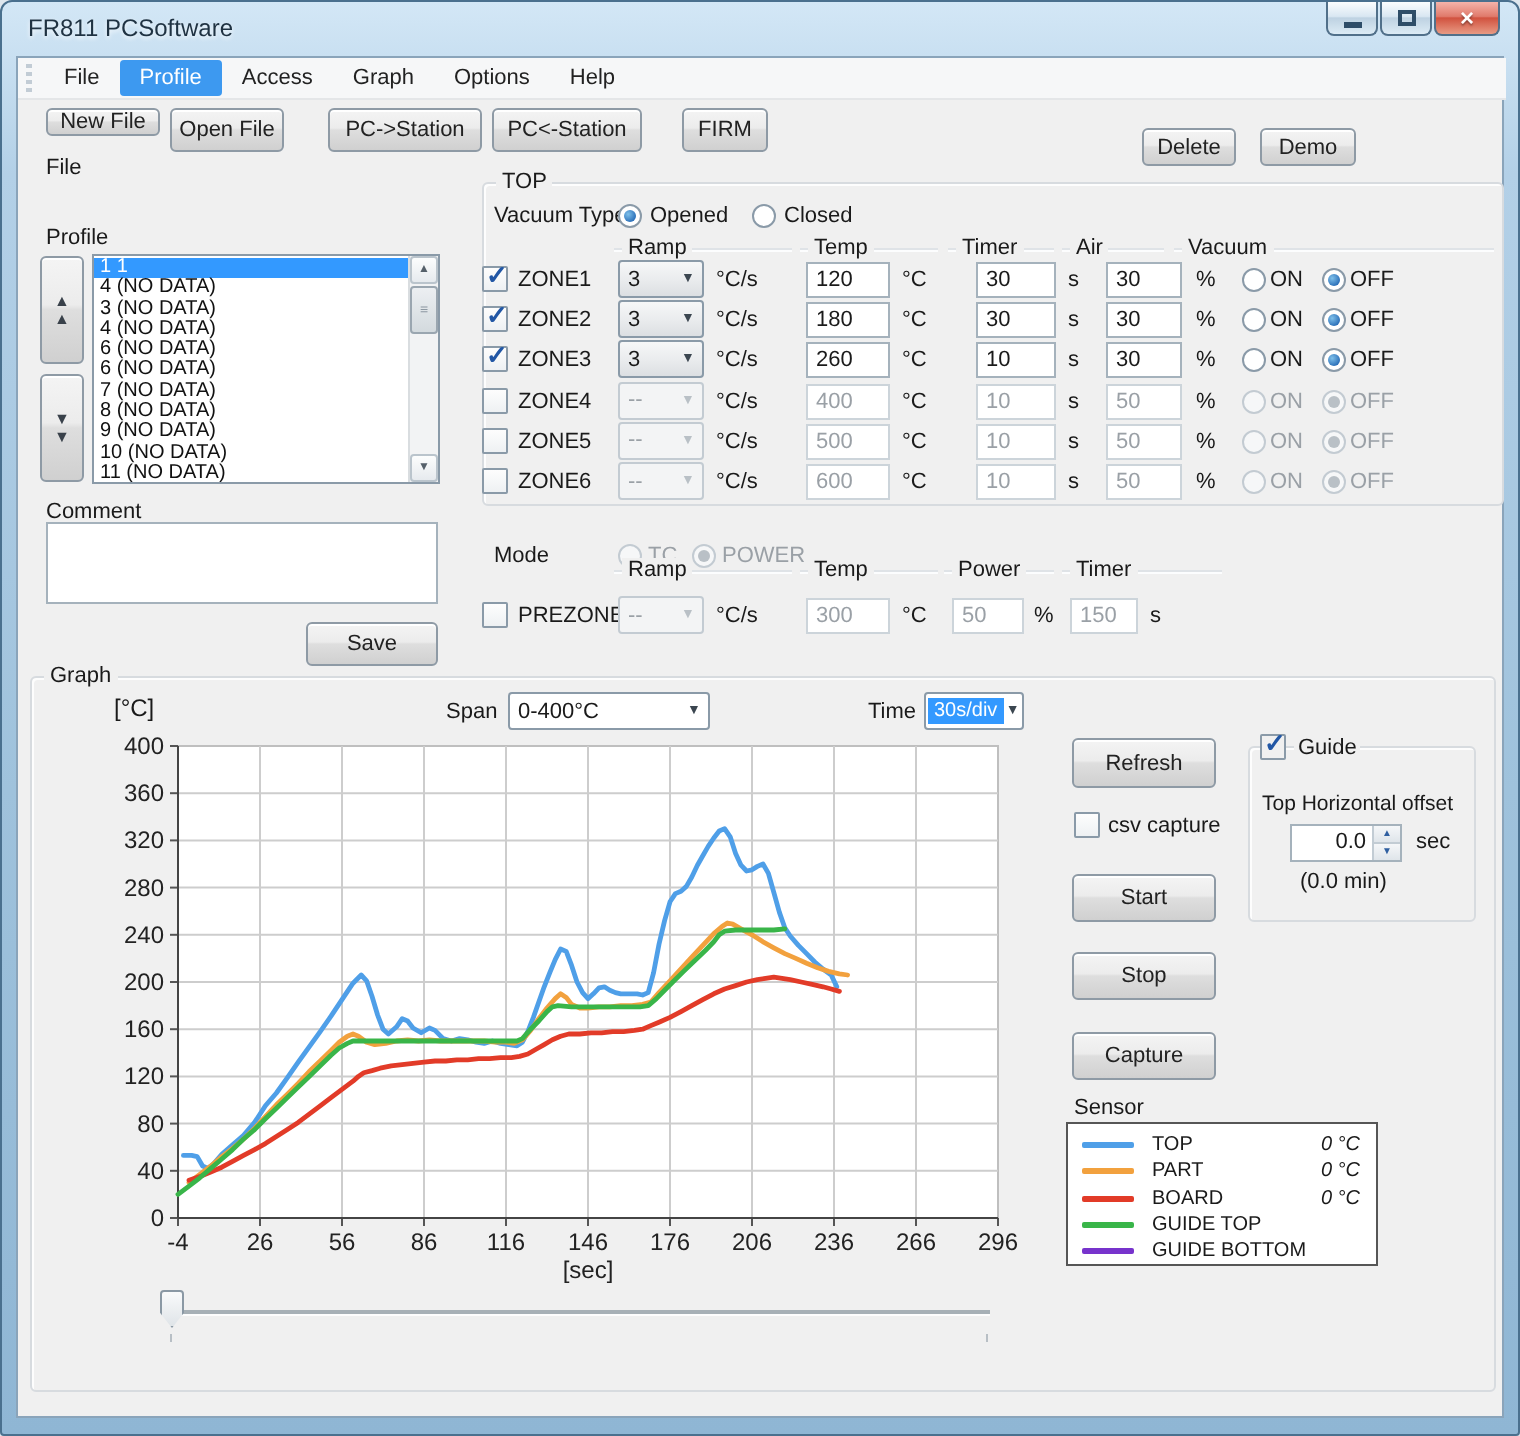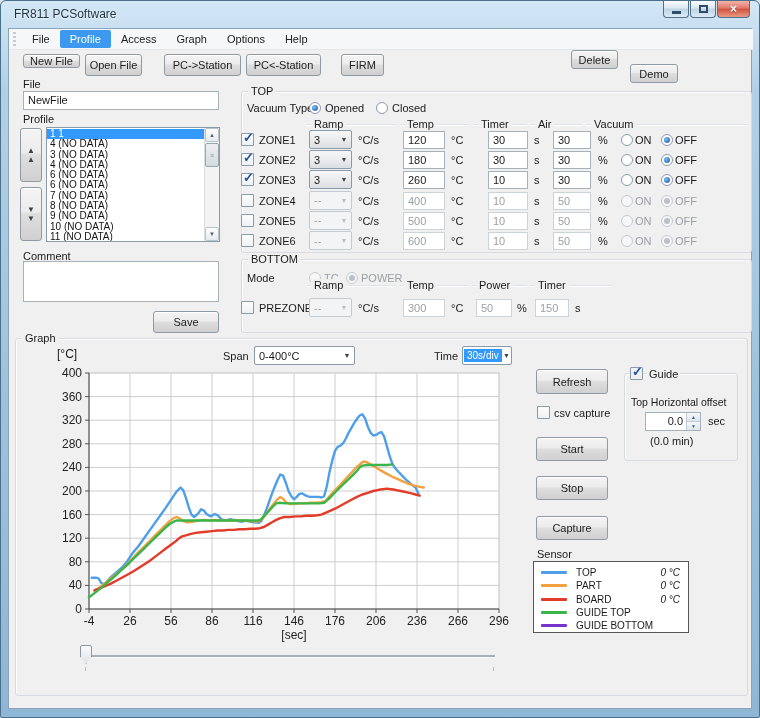--- a/index.html
+++ b/index.html
@@ -102,25 +102,24 @@
         <div class="menu-item" style="position: static;">Options</div>
         <div class="menu-item" style="position: static;">Help</div>
       </span>
   </div>
 
   <div class="btn" style="left:22px;top:53px;width:57px;height:14px">New File</div>
   <div class="btn" style="left:84px;top:53px;width:57px;height:22px">Open File</div>
   <div class="btn" style="left:163px;top:53px;width:77px;height:22px">PC-&gt;Station</div>
   <div class="btn" style="left:245px;top:53px;width:75px;height:22px">PC&lt;-Station</div>
   <div class="btn" style="left:340px;top:53px;width:43px;height:22px">FIRM</div>
-  <div class="btn" style="left:570px;top:49px;width:47px;height:19px">Delete</div>
+  <div class="btn" style="left:570px;top:63px;width:47px;height:19px">Delete</div>
   <div class="btn" style="left:629px;top:63px;width:48px;height:19px">Demo</div>
 
   <div class="lbl" style="left:22px;top:77px">File</div>
-  <div class="tbox" style="left:22px;top:90px;width:196px;height:19px">NewFile</div>
   <div class="lbl" style="left:22px;top:112px">Profile</div>
   <div class="btn" style="left:19px;top:127px;width:22px;height:54px">
       <span class="updown">
         <span>▲</span>
         <span>▲</span>
       </span>
     </div>
   <div class="btn" style="left:19px;top:186px;width:22px;height:54px">
       <span class="updown">
         <span>▼</span>
@@ -153,23 +152,20 @@
 
   <div class="group" style="left:240px;top:90px;width:511px;height:162px">
     <span class="group-label" style="left:6px;top:-7px">TOP</span>
   </div>
   <div class="lbl" style="left:246px;top:101px">Vacuum Type</div>
   <div class="radio sel" id="r-opened" style="left:308px;top:101px"></div>
   <div class="lbl" style="left:324px;top:101px">Opened</div>
   <div class="radio" id="r-closed" style="left:375px;top:101px"></div>
   <div class="lbl" style="left:391px;top:101px">Closed</div>
 
-  <div class="group" style="left:240px;top:258px;width:511px;height:74px">
-    <span class="group-label" style="left:6px;top:-7px">BOTTOM</span>
-  </div>
   <div class="lbl" style="left:246px;top:271px">Mode</div>
   <div class="radio dis" id="r-tc" style="left:308px;top:271px"></div>
   <div class="lbl dis" style="left:323px;top:271px">TC</div>
   <div class="radio dis sel" id="r-power" style="left:345px;top:271px"></div>
   <div class="lbl dis" style="left:360px;top:271px">POWER</div>
 
   <div class="group" style="left:14px;top:337px;width:733px;height:358px">
     <span class="group-label" style="left:6px;top:-7px">Graph</span>
   </div>
   <div class="lbl" style="left:56px;top:346px;font-size:12px">[°C]</div>

